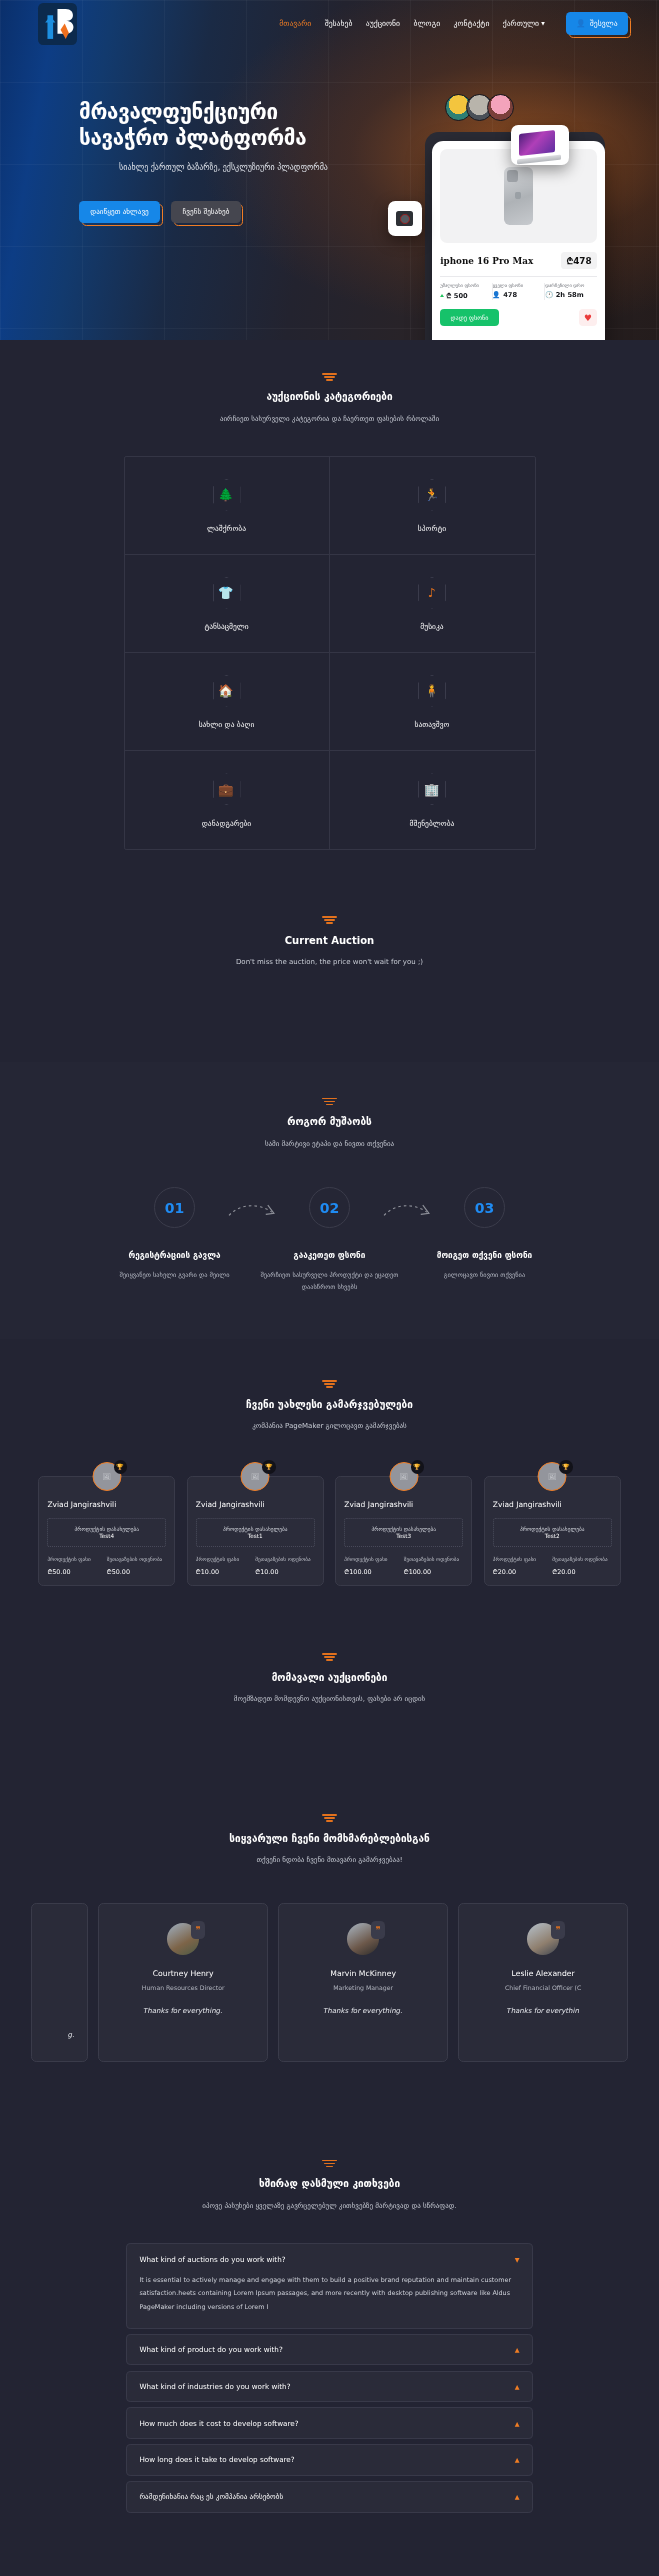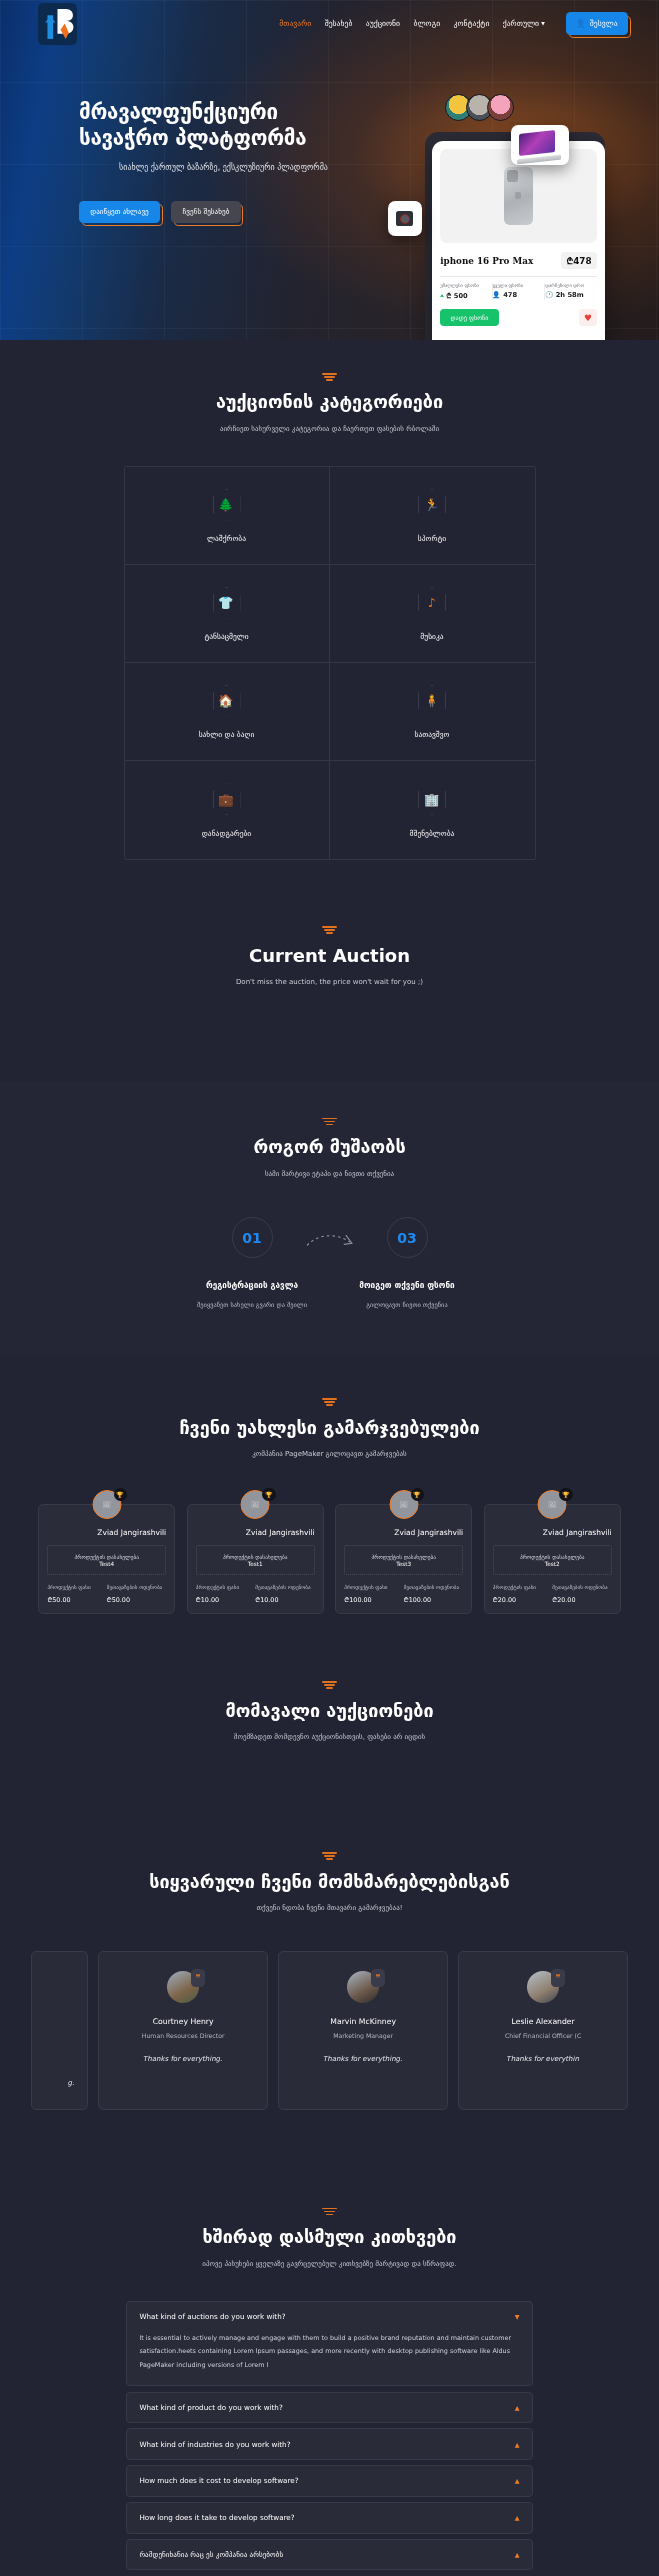--- a/index.html
+++ b/index.html
@@ -172,21 +172,21 @@
   
   section { position: relative; }
   .sec { padding: 33px 31px; }
   .sec-dark { background:#232433; }
   .sec-dark2 { background:#252635; }
   .deco { width: 15.5px; height: 7.2px; margin: 0 auto 11.3px; }
   .deco i { display:block; background:#e2711d; height:1.5px; margin:0 auto 1.5px; border-radius:1px;}
   .deco i:nth-child(1){ width:15.5px;}
   .deco i:nth-child(2){ width:11.3px;}
   .deco i:nth-child(3){ width:7.2px;}
-  h2.sec-title { text-align:center; font-size: 18px; font-weight:700; }
+  h2.sec-title { text-align:center; font-size: 10px; font-weight:700; }
   p.sec-sub { text-align:center; font-size: 7px; color:#c8ccd5; margin-top: 10.3px; line-height:1.8; }
 
   
   .cat-grid {
     margin: 31px auto 0; width: 412px;
     border: 0.5px solid #343545; border-radius: 2.1px;
     display: grid; grid-template-columns: 1fr 1fr;
   }
   .cat-cell {
     border-right:0.5px solid #343545; border-bottom:0.5px solid #343545;
@@ -224,21 +224,21 @@
     position:absolute; left:50%; top:-14.4px; transform:translateX(-50%);
     width: 29px; height:29px; border-radius:50%; background:#93959c;
     border: 1.5px solid #f07d24; display:flex;align-items:center;justify-content:center;
     color:#cfd1d6; font-size:6.7px;
   }
   .win-trophy {
     position:absolute; left: calc(50% + 7.2px); top:-16.5px;
     width:13.4px;height:13.4px;border-radius:50%;background:#121219;
     display:flex;align-items:center;justify-content:center;font-size:6.2px;
   }
-  .win-name { text-align:right; font-size: 7.5px; margin-top: 8.2px; }
+  .win-name { text-align:left; font-size: 7.5px; margin-top: 8.2px; }
   .win-prod { margin-top: 8.2px; border:0.5px dotted #4a4b5b; border-radius:2.6px; padding: 7.2px 4.1px; text-align:center;}
   .win-prod-l { font-size: 5.4px; color:#d4d7de; }
   .win-prod-v { font-size: 5.7px; margin-top: 1.5px; }
   .win-row { display:flex; margin-top: 8.2px; }
   .win-col { flex:1; }
   .win-col-l { font-size: 5.2px; color:#c3c6ce; line-height:1.5; }
   .win-col-v { font-size: 6.4px; margin-top: 3.6px; }
 
   
   .testis { display:flex; gap: 10.3px; margin-top: 36px; align-items:stretch; }
@@ -461,20 +461,29 @@
       <div class="step">
         <div class="step-circ">01</div>
         <svg class="step-arrow" viewBox="0 0 96 34">
           <path d="M2 26 C24 2, 62 2, 86 20" stroke="#8e9099" stroke-width="2.2" fill="none" stroke-dasharray="5 6"></path>
           <path d="M78 6 L90 22 L74 24" stroke="#8e9099" stroke-width="2.2" fill="none"></path>
         </svg>
         <div class="step-h">რეგისტრაციის გავლა</div>
         <div class="step-p">შეიყვანეთ სახელი გვარი და მეილი</div>
       </div>
       <div class="step">
+        <div class="step-circ">02</div>
+        <svg class="step-arrow" viewBox="0 0 96 34">
+          <path d="M2 26 C24 2, 62 2, 86 20" stroke="#8e9099" stroke-width="2.2" fill="none" stroke-dasharray="5 6"></path>
+          <path d="M78 6 L90 22 L74 24" stroke="#8e9099" stroke-width="2.2" fill="none"></path>
+        </svg>
+        <div class="step-h">გააკეთეთ ფსონი</div>
+        <div class="step-p">შეარჩიეთ სასურველი პროდუქტი და ეცადეთ დაასწროთ სხვებს</div>
+      </div>
+      <div class="step">
         <div class="step-circ">03</div>
         <div class="step-h">მოიგეთ თქვენი ფსონი</div>
         <div class="step-p">გილოცავთ ნივთი თქვენია</div>
       </div>
     </div>
   </section>
 
   <section class="sec sec-dark" style="padding-top:41px;padding-bottom:36px">
     <div class="deco">
         <i></i>

